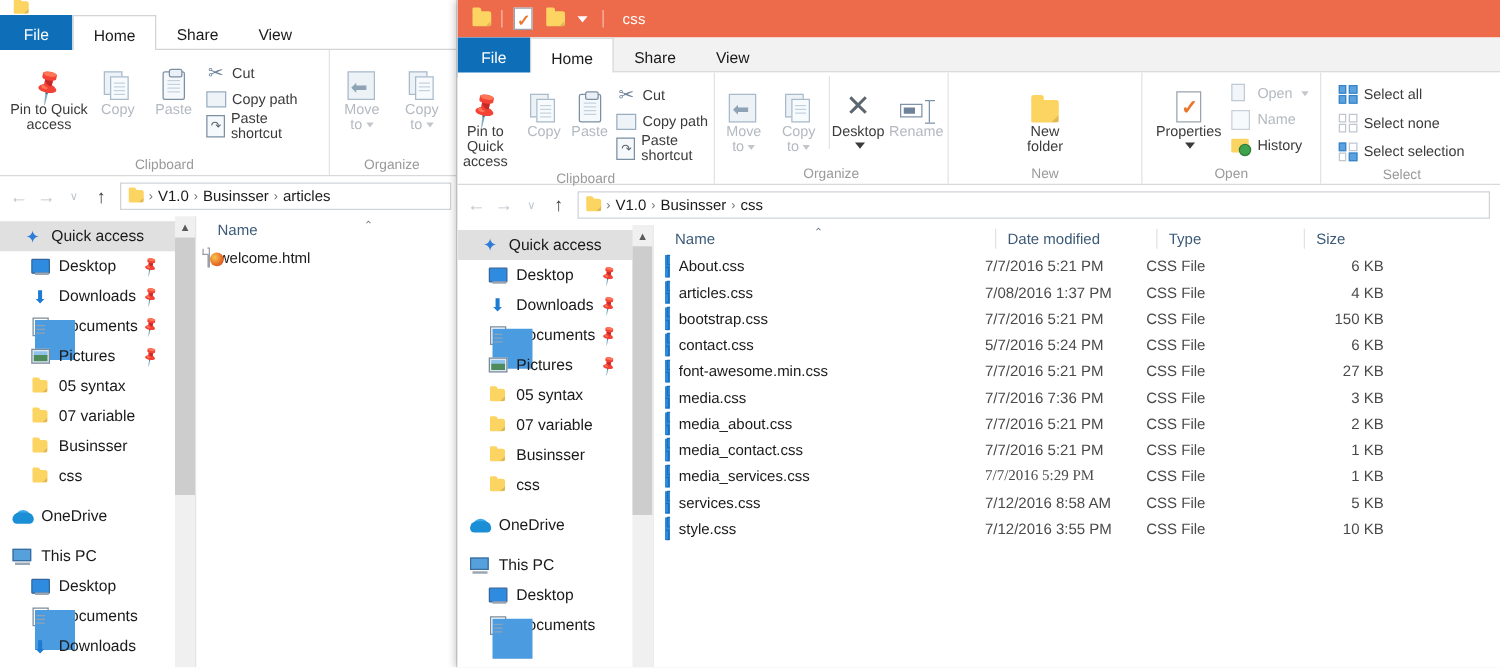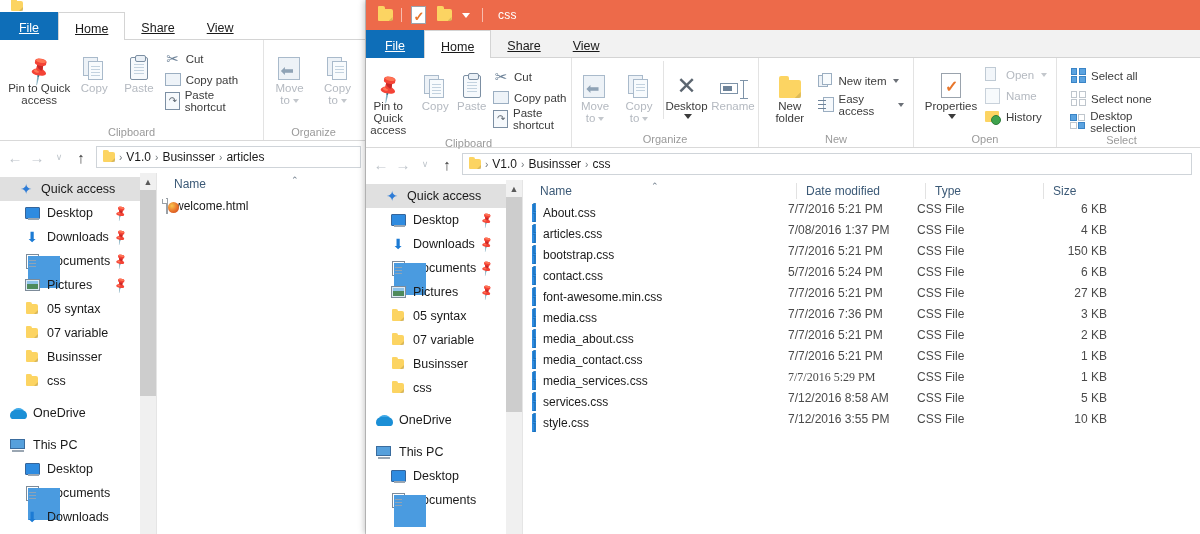--- a/index.html
+++ b/index.html
@@ -42,21 +42,21 @@
   .folder.sm::before { width:6px; height:3px; top:-2.5px; }
 
   .prop-doc {
     position:relative; width:15px;height:18px;background:#fff;border:1px solid #9aa3ad;
   }
   .prop-doc .chk { position:absolute; left:2px; top:3px; font-size:13px; color:#E8762B; line-height:1; font-weight:bold;}
   .caret-dn { width:0;height:0;border-left:4px solid transparent;border-right:4px solid transparent;border-top:5px solid #fff;}
 
   
   .tabstrip { height:26px; display:flex; align-items:stretch; }
-  .tab { display:flex; align-items:center; padding: 16px 16px; font-size:12.5px; color:#1a1a1a;text-decoration:underline; }
+  .tab { display:flex; align-items:center; padding: 16px 16px; font-size:12.5px; color:#1a1a1a; }
   .tab.file { background:#0E6EB8; color:#fff; }
   .tab.active { background:#fff; border-top:1px solid #D4D4D4; border-left:1px solid #D4D4D4; border-right:1px solid #D4D4D4; }
 
   
   .ribbon { position:relative; background:#fff; border-bottom:1px solid #D9D9D9; display:flex; }
   .rgroup { position:relative; display:flex; flex-direction:column; align-items:center; height:100%; padding: 3px 6px 0 6px;}
   .rgroup + .rgroup { border-left:1px solid #E3E3E3; }
   .rgroup-items { display:flex; align-items:flex-start; flex:1; }
   .rgroup-label { font-size:11px; color:#9a9a9a; height:15px; line-height:15px; }
   .bigbtn { width:62px; display:flex; flex-direction:column; align-items:center; padding-top:3px; }
@@ -151,21 +151,21 @@
   .ic-pc .scr{position:absolute;left:0;top:0;width:15px;height:10px;background:#56A0DC;border:1px solid #3A6C9E;}
   .ic-pc .base{position:absolute;left:2px;bottom:0;width:12px;height:2px;background:#9AA6B2;}
 
   
   .filelist { flex:1; background:#fff; position:relative; }
   .colhead { height:22px; display:flex; align-items:center; font-size:12px; color:#3C5A77; position:relative; }
   .colhead .ch { padding-left:9px; border-left:1px solid #E2E2E2; height:16px; line-height:16px; position:relative;}
   .colhead .ch:first-child { border-left:none; }
   .colhead .sortmark { position:absolute; font-size:9px; color:#6D7B89; }
   .rows { }
-  .row { height:21px; display:flex; font-size:12px; color:#1a1a1a; }
+  .row { height:21px; display:flex; align-items:center; font-size:12px; color:#1a1a1a; }
   .row .c-name { display:flex; align-items:center; gap:7px; padding-left:9px; }
   .row .c-date { color:#4a4a4a; }
   .row .c-type { color:#4a4a4a; }
   .row .c-size { color:#4a4a4a; text-align:right; }
   .ic-css{position:relative;width:15px;height:15px;background:#fff;border:2px solid #2E8BE0;}
   .ic-css .br{position:absolute;inset:0;display:flex;align-items:center;justify-content:center;font-size:9px;color:#1B6FB5;font-family:"Liberation Mono",monospace;font-weight:bold;letter-spacing:-1px;}
   .ic-html{position:relative;width:15px;height:17px;background:#F4F4F4;border:1px solid #9aa0a6;}
   .ic-html .fx{position:absolute;left:1px;top:3px;width:11px;height:11px;border-radius:50%;background:radial-gradient(circle at 35% 35%,#F8C44E 0%,#E8702A 55%,#C4441B 100%);}
   .ic-html .corner{position:absolute;right:0;top:0;width:5px;height:5px;background:#fff;border-left:1px solid #9aa0a6;border-bottom:1px solid #9aa0a6;}
 </style>
@@ -593,44 +593,20 @@
         <div class="rgroup-items">
           <div class="bigbtn" style="width:56px;">
             <div class="bi">
                 <div class="ic-newfolder"></div>
               </div>
             <div class="bl">
               <span>New</span><br>
               <span>folder</span>
             </div>
           </div>
-          <div class="smcol" style="padding-top:8px;">
-            <div class="smbtn" style="height:24px;">
-              <span class="si">
-                  <span class="ic-newitem">
-                    <span class="a"></span>
-                    <span class="b"></span>
-                  </span>
-                </span>
-              <span>New item</span>
-              <span class="tri"></span>
-            </div>
-            <div class="smbtn" style="height:24px;">
-              <span class="si">
-                  <span class="ic-easy">
-                    <span class="pg"></span>
-                    <span class="l1"></span>
-                    <span class="l2"></span>
-                    <span class="l3"></span>
-                  </span>
-                </span>
-              <span>Easy access</span>
-              <span class="tri"></span>
-            </div>
-          </div>
         </div>
         <div class="rgroup-label">New</div>
       </div>
 
       <div class="rgroup" style="width:143px;">
         <div class="rgroup-items">
           <div class="bigbtn" style="width:62px;">
             <div class="bi">
               <div class="prop-doc" style="width:20px;height:25px;">
                   <span class="chk" style="left:3px;top:5px;font-size:16px;">✓</span>
@@ -696,21 +672,21 @@
             </div>
             <div class="smbtn" style="height:23px;">
               <span class="si">
                   <span class="sel-grid inv">
                     <i></i>
                     <i></i>
                     <i></i>
                     <i></i>
                   </span>
                 </span>
-              <span>Desktop selection</span>
+              <span>Select selection</span>
             </div>
           </div>
         </div>
         <div class="rgroup-label" style="text-align:center;">Select</div>
       </div>
     </div>
 
     <div class="addrbar" style="height:32px;">
       <div class="navbtn">←</div>
       <div class="navbtn">→</div>

